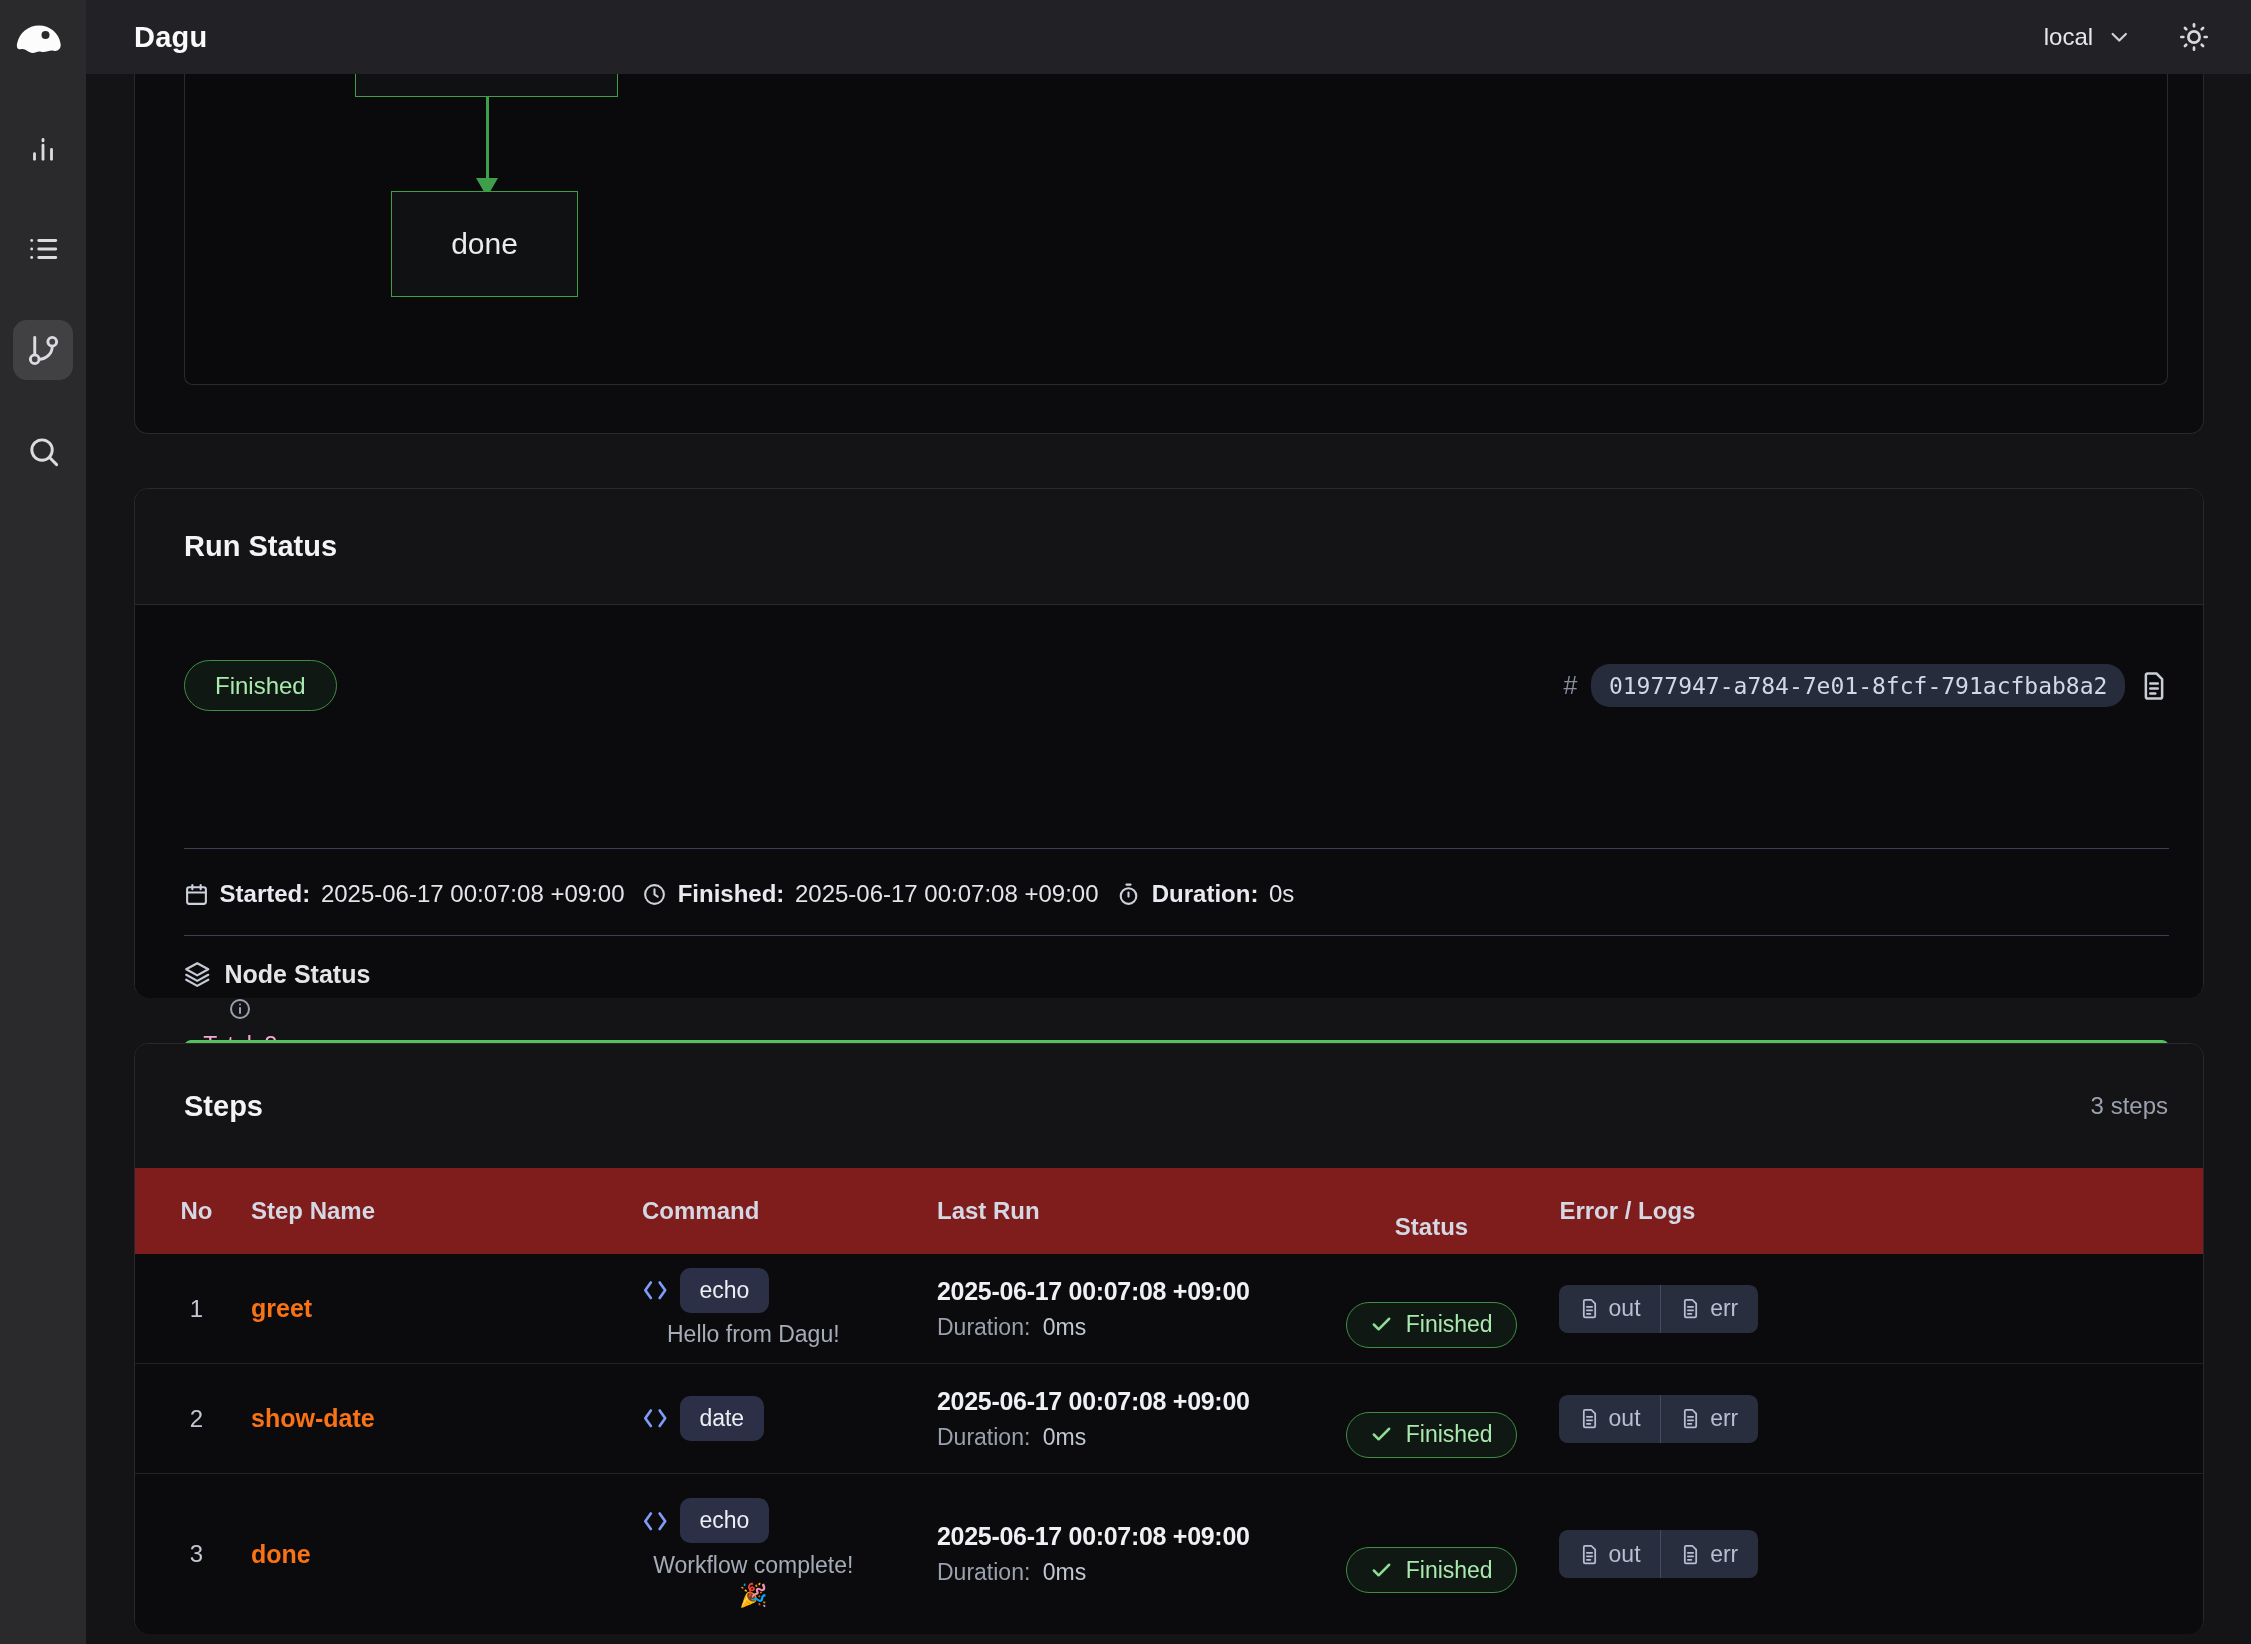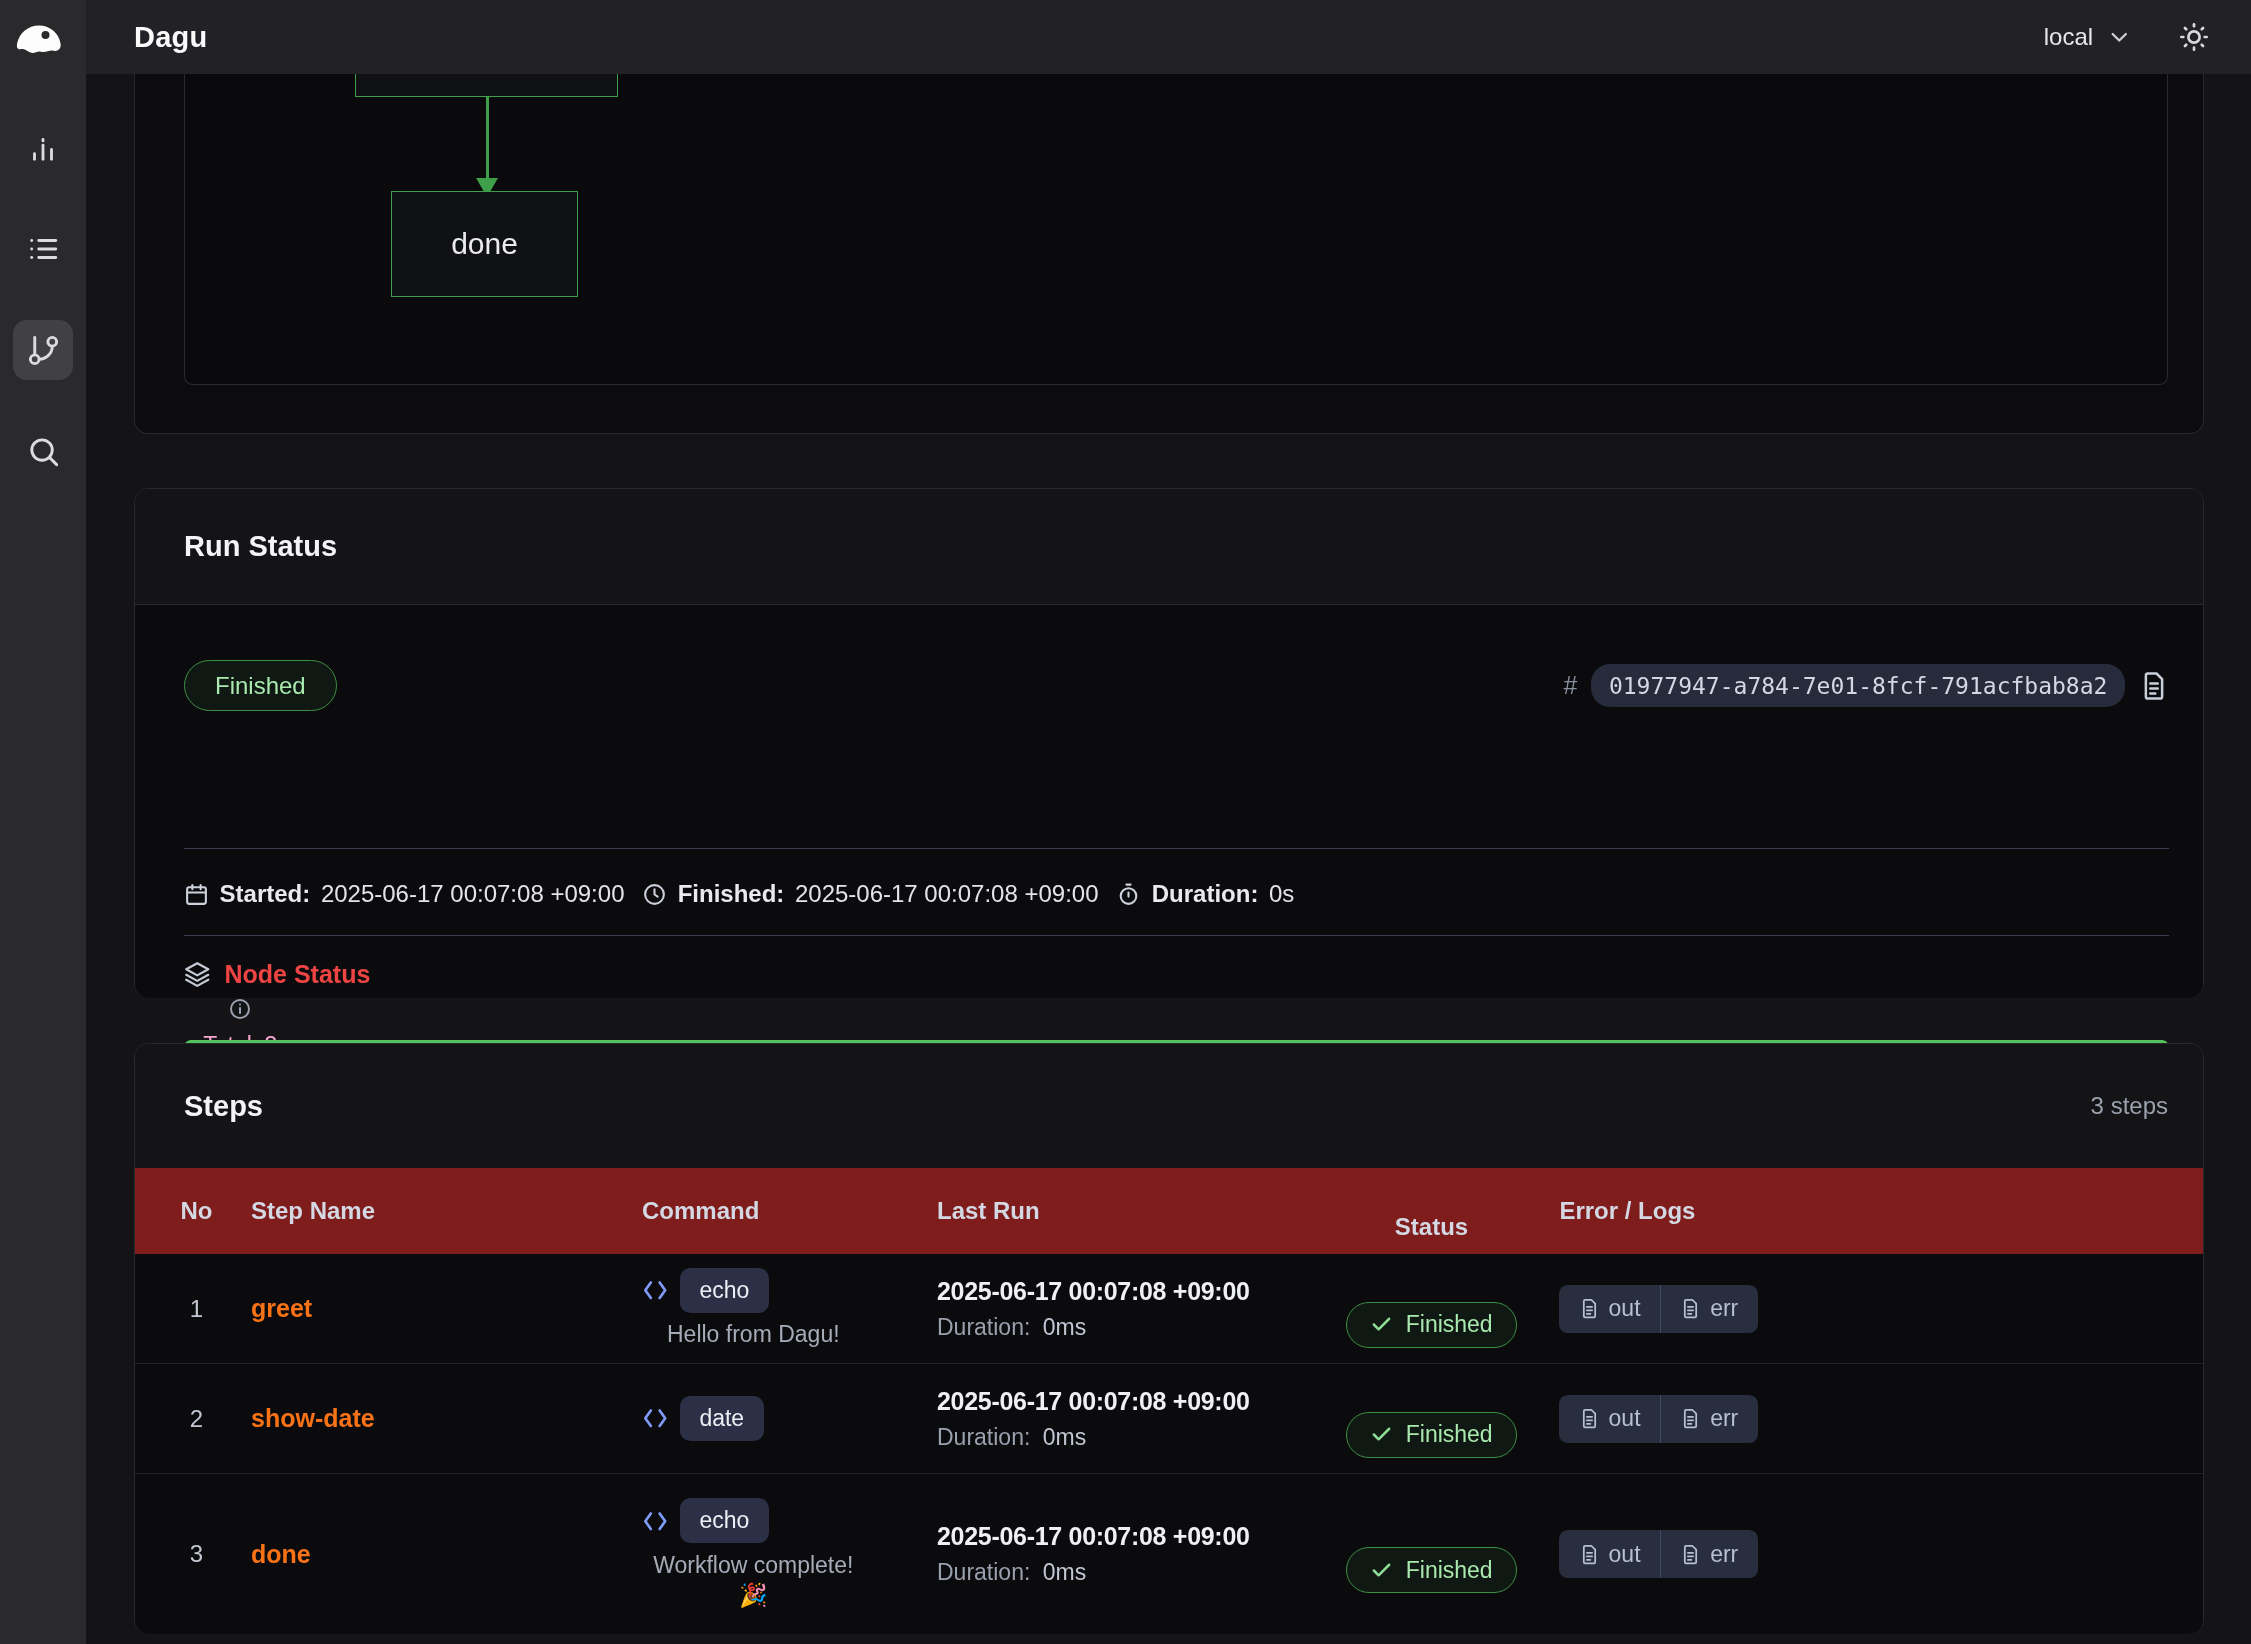--- a/index.html
+++ b/index.html
@@ -54,21 +54,21 @@
 
   .rs-div { position:absolute; left:49px; right:34px; height:0.9px; background:#3a4051; }
   .div1 { top:243px; } .div2 { top:330px; }
 
   .meta-row { position:absolute; left:49px; top:265px; height:48px; display:flex; align-items:center; gap:10.6px; color:#e8eaef; font-size:24px; }
   .meta-row .mic { color:#cdd1dc; margin-left:7px; }
   .meta-row .mic:first-child { margin-left:0; }
   .meta-label { font-weight:700; }
   .meta-val { color:#e2e4ea; }
 
-  .ns-title-row { position:absolute; left:49px; top:353px; height:32px; display:flex; align-items:center; gap:14px; color:#ef4444; }
+  .ns-title-row { position:absolute; left:49px; top:353px; height:32px; display:flex; align-items:center; gap:14px; color:#e5e5e5; }
   .ns-title { font-size:25px; font-weight:700; }
   .ns-title-row .mic { color:#c6cad6; }
   .ns-info-row { position:absolute; left:49px; top:392px; height:32px; display:flex; align-items:center; gap:10.6px; color:#f9a8d4; font-size:23px;flex-direction:column; }
   .green-dot { width:15px; height:15px; border-radius:50%; background:#53c25d; margin-left:16px; }
   .progress-track { position:absolute; left:49px; right:34px; top:435px; height:13.2px; border-radius:7px; background:#1c1d22; overflow:hidden; }
   .progress-fill { height:100%; background:#53c25d; border-radius:7px; }
 
   
   .steps-card { top:969px; height:591px; }
   .st-header { height:124px; background:#141416; border-radius:14px 14px 0 0; display:flex; align-items:center; padding:0 35px 0 49px; }

